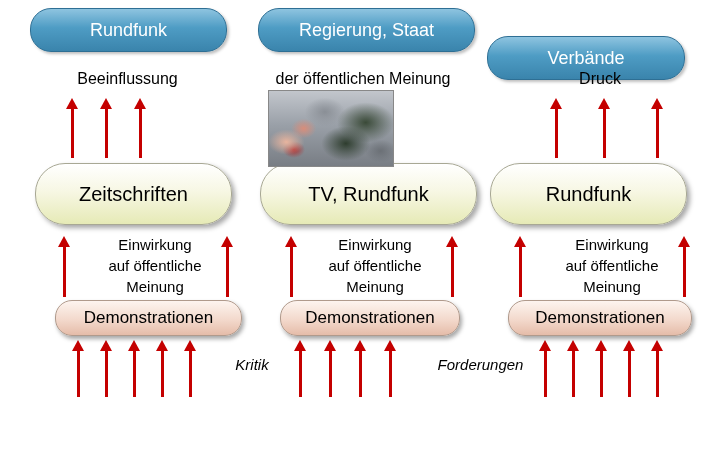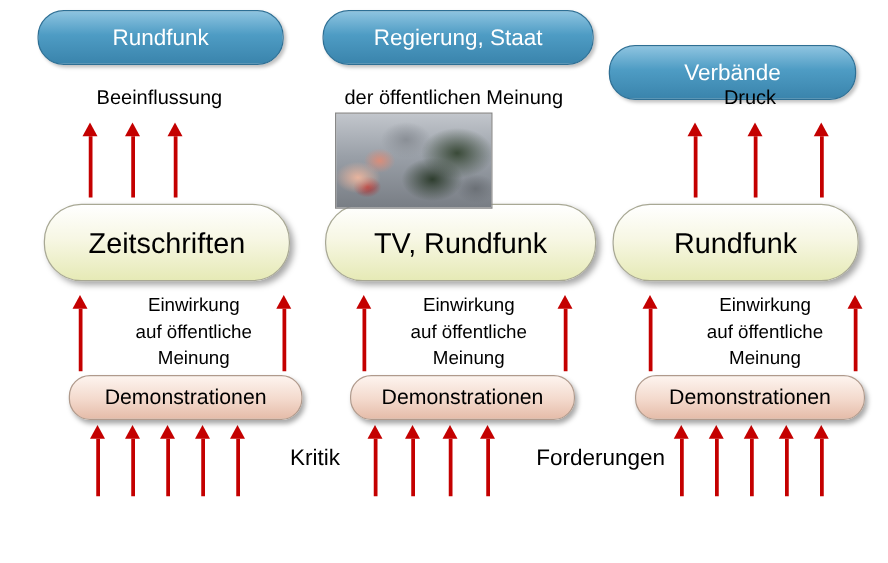--- a/index.html
+++ b/index.html
@@ -11,38 +11,38 @@
     position:absolute;display:flex;align-items:center;justify-content:center;
     text-align:center;z-index:2;
   }
   .pill.blue{
     background:linear-gradient(180deg,#8ec4e0 0%,#4e9cc4 45%,#3a84ac 100%);
     border:1px solid #2e6f94;color:#ffffff;font-size:18px;border-radius:21px;
     box-shadow:2px 2px 3px rgba(0,0,0,0.25);
   }
   .pill.cream{
     background:linear-gradient(180deg,#ffffff 0%,#f7f7e4 45%,#e6eab6 100%);
-    border:1px solid #a8a894;color:#000;font-size:23px;border-radius:30px;
+    border:1px solid #a8a894;color:#000;font-size:20px;border-radius:30px;
     box-shadow:3px 3px 5px rgba(0,0,0,0.35);
   }
   .pill.pink{
     background:linear-gradient(180deg,#fdf4ef 0%,#f3d9cc 55%,#e5bca9 100%);
     border:1px solid #b09a8c;color:#000;font-size:17px;border-radius:17px;
     box-shadow:2px 3px 4px rgba(0,0,0,0.35);
   }
   .bar{
     position:absolute;display:flex;align-items:center;justify-content:center;
     background:linear-gradient(180deg,#7fb9d8 0%,#4a97c0 45%,#3a84ac 100%);
     border:1px solid #2e6f94;color:#fff;font-size:20px;border-radius:15px;
     box-shadow:2px 3px 4px rgba(0,0,0,0.3);z-index:2;
   }
   .lbl{
     position:absolute;text-align:center;font-size:16px;z-index:2;
   }
-  .lbl.small{font-size:18px;}
+  .lbl.small{font-size:15px;font-style:italic;}
   .einwirkung{
     position:absolute;text-align:center;font-size:15px;line-height:21px;
     white-space:pre-line;z-index:2;
   }
   .arrow{position:absolute;width:14px;z-index:1;}
   .arrow .head{
     width:0;height:0;margin:0 auto;
     border-left:6px solid transparent;border-right:6px solid transparent;
     border-bottom:11px solid #c40000;
   }

